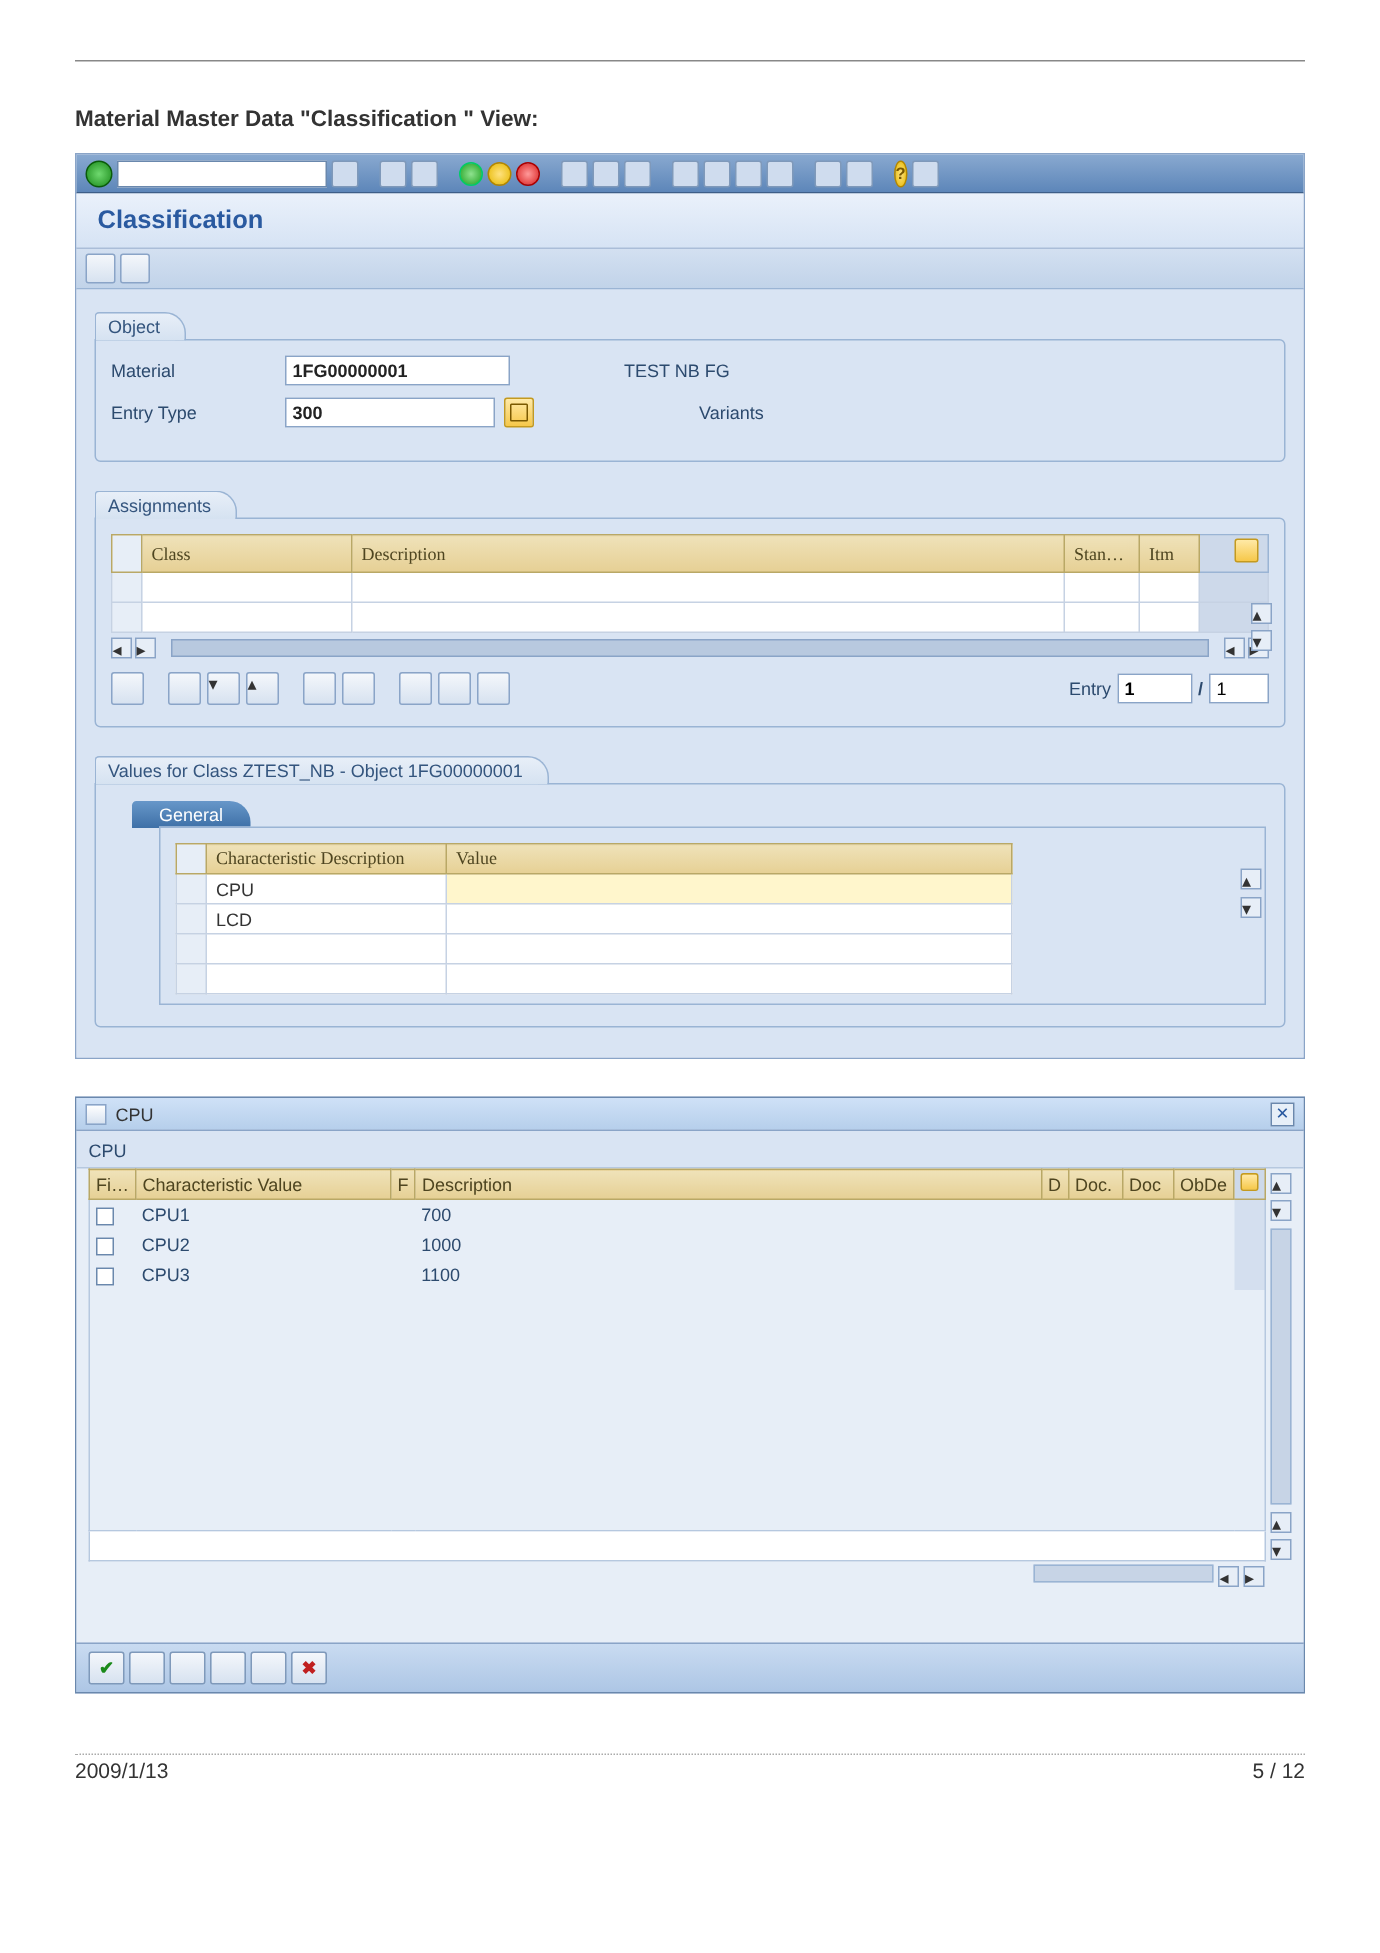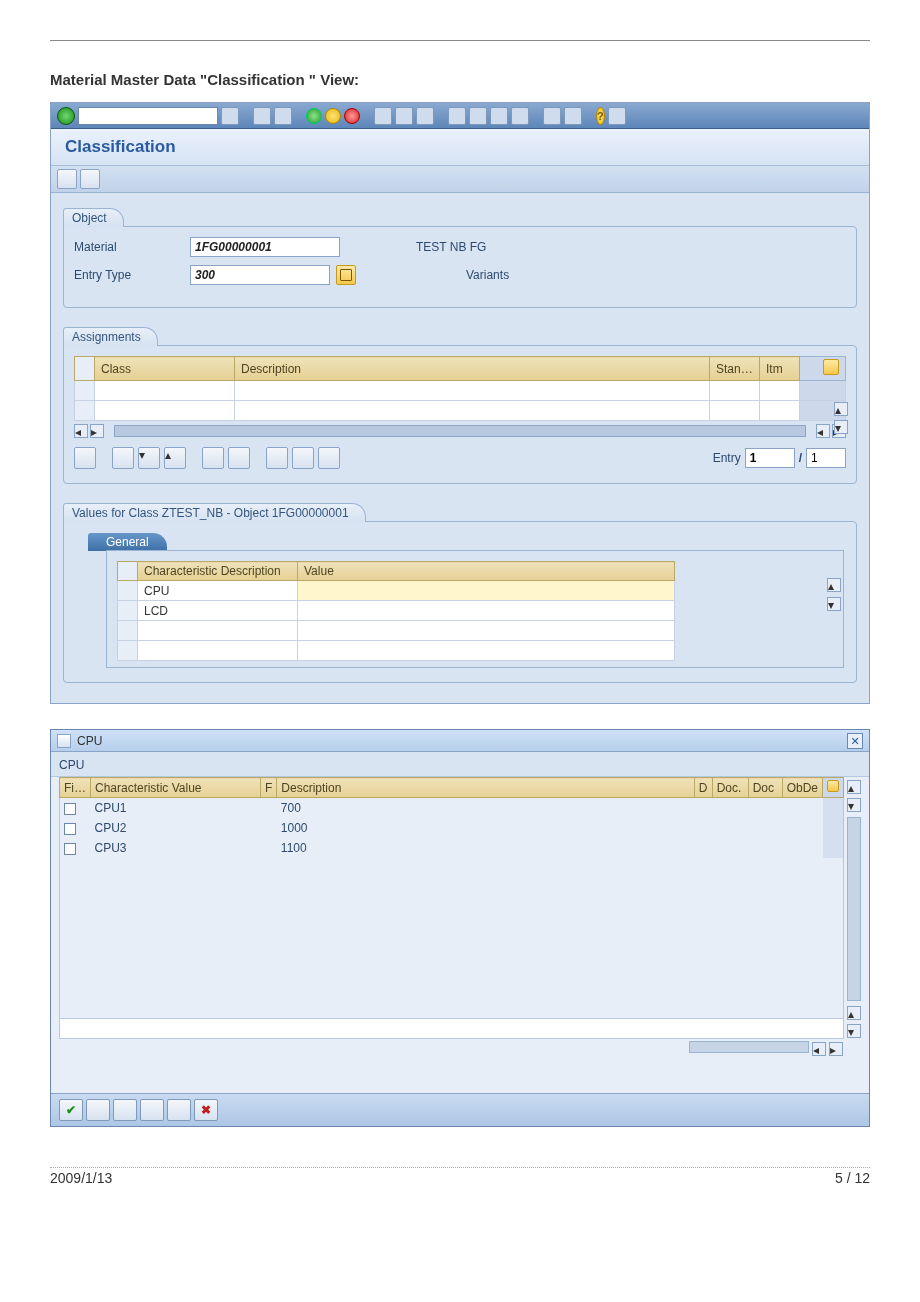--- a/index.html
+++ b/index.html
@@ -82,35 +82,35 @@
     position:relative;top:1px;
   }
   .tab-body {
     background:#d9e4f3;
     border:1px solid #9ab4d4;border-top:1px solid #9ab4d4;
     border-radius:0 4px 4px 4px;
     padding:10px 10px 14px 10px;
   }
   .form-row{display:flex;align-items:center;gap:6px;margin-bottom:8px;}
   .form-label{width:110px;color:#2c4a6e;}
-  .form-field{background:#fff;border:1px solid #8aa4c7;height:20px;padding:0 4px;min-width:140px;font-family:inherit;font-size:12px;font-weight:bold;color:#222;font-style:italic;}
+  .form-field{background:#fff;border:1px solid #8aa4c7;height:20px;padding:0 4px;min-width:140px;font-family:inherit;font-size:12px;font-weight:bold;color:#222;}
   .form-static{padding:0 4px;color:#2c4a6e;}
   .helper-btn{width:20px;height:20px;background:linear-gradient(#ffe9a6,#f6c84a);border:1px solid #c49a1f;border-radius:2px;position:relative;}
   .helper-btn::after{content:"";position:absolute;inset:3px;border:1px solid #7a5900;border-radius:1px;}
   .table {
     border:1px solid #8aa4c7;
     background:#fff;
     width:100%;
     border-collapse:collapse;
   }
   .table th {
     background:linear-gradient(#efe2b9,#e6d094);
     border:1px solid #b9a866;
     font-weight:normal;color:#4e4520;
-    text-align:left;padding:2px 6px;font-size:12px;
+    text-align:left;padding:2px 6px;font-size:12px;font-family:Liberation Serif, serif;
   }
   .table td {
     border:1px solid #c6d2e3;
     padding:2px 6px;height:20px;font-size:12px;
     background:#fff;
   }
   .table .rowselect{width:20px;background:#e7eef7;}
   .assign-wrap{position:relative;}
   .table-side-btns{position:absolute;right:-2px;top:0;display:flex;flex-direction:column;gap:2px;}
   .entry-bar{display:flex;align-items:center;gap:4px;padding-top:8px;}

